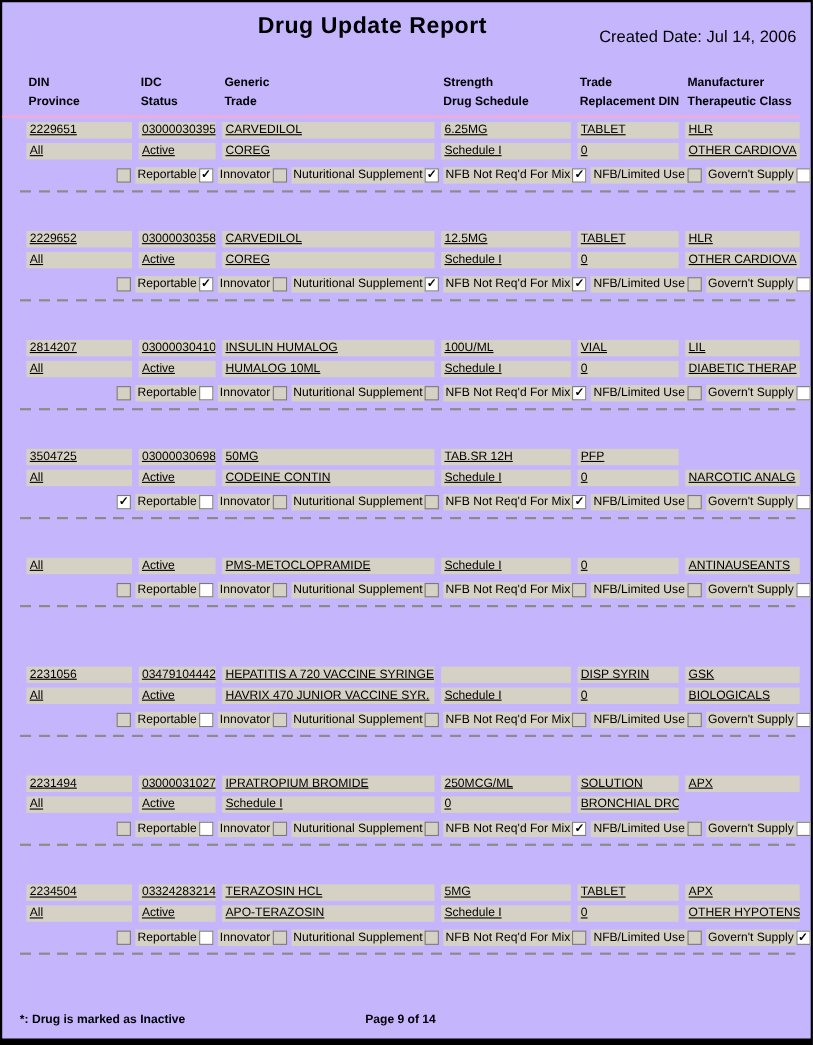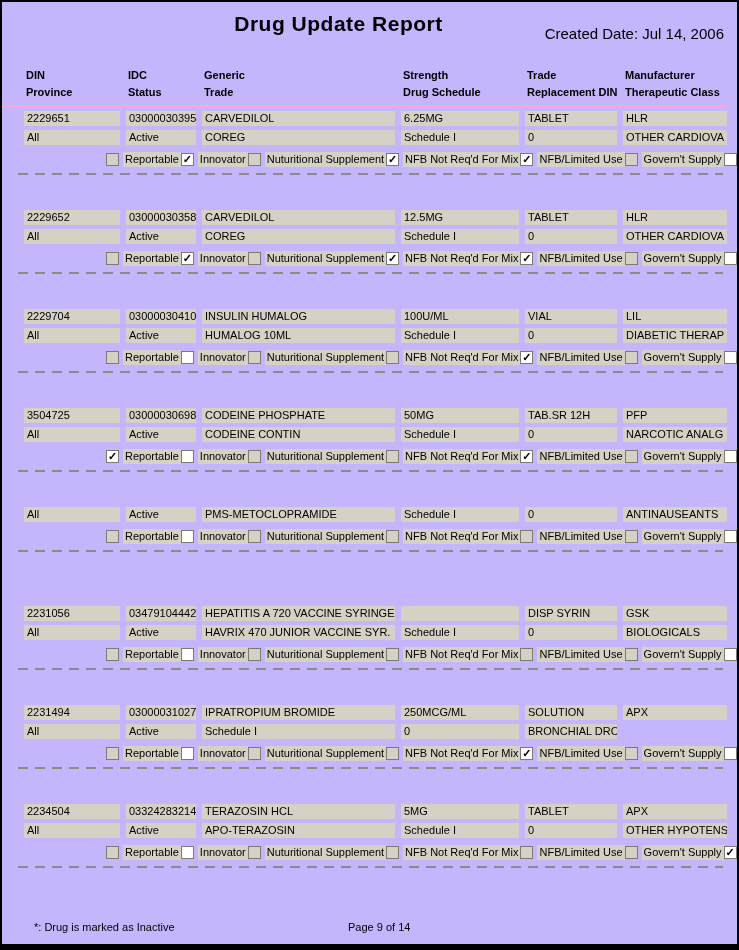--- a/index.html
+++ b/index.html
@@ -19,21 +19,21 @@
   
   .grid-cols {
     display:grid; grid-template-columns:96px 70px 193px 118px 92px 104px;
     column-gap:6px; margin-left:22px; width:703px;
   }
   .colhead { margin-bottom:0; border-bottom:2px solid #f9a8d4; padding-bottom:3px; width:725px; }
   .colhead .grid-cols { margin-bottom:3px; }
   .colhead-cell { font-size:11px; font-weight:bold; padding-left:2px; height:14px; line-height:14px; white-space:nowrap; overflow:hidden; }
   
   .record { height:99px; padding-top:4px; }
-  .frow { margin-bottom:4px; }
+  .frow { margin-bottom:4px;text-decoration:underline; }
   .fld {
     background:var(--field-bg); height:15px; line-height:15px; font-size:11px;
     padding:0 3px; white-space:nowrap; overflow:hidden;
   }
   
   .cbrow {
     display:flex; justify-content:space-between; align-items:center;
     margin:6px 14px 0 104px; height:16px;
   }
   .cbitem { display:flex; align-items:center; gap:4px; }
@@ -46,21 +46,21 @@
   .cb.checked { background:#fff; }
   .cblabel {
     font-size:11px; background:var(--field-bg); padding:0 2px; height:15px;
     line-height:15px; white-space:nowrap;
   }
   .dashline {
     height:2px; margin:6px 14px 0 16px;
     background:repeating-linear-gradient(90deg, var(--dash) 0 10px, transparent 10px 17px);
   }
   
-  .footer { position:absolute; left:16px; right:0; bottom:8px; height:15px; font-size:11px; }
+  .footer { position:absolute; left:0; right:0; bottom:8px; height:15px; font-size:11px;font-weight:bold; }
   .footnote { position:absolute; left:16px; }
   .page-number { position:absolute; left:330px; }
 </style>
 </head>
 <body>
 
 <div class="page">
 
   <div class="report-header">
     <div class="report-title">Drug Update Report</div>
@@ -182,21 +182,21 @@
         <span class="cbitem">
           <span class="cb plain"></span>
 
         </span>
       </div>
       <div class="dashline"></div>
     </div>
 
     <div class="record">
       <div class="grid-cols frow">
-        <div class="fld">2229704</div>
+        <div class="fld">2814207</div>
         <div class="fld">03000030410</div>
         <div class="fld">INSULIN HUMALOG</div>
         <div class="fld">100U/ML</div>
         <div class="fld">VIAL</div>
         <div class="fld">LIL</div>
       </div>
       <div class="grid-cols frow">
         <div class="fld">All</div>
         <div class="fld">Active</div>
         <div class="fld">HUMALOG 10ML</div>
@@ -234,21 +234,20 @@
 
         </span>
       </div>
       <div class="dashline"></div>
     </div>
 
     <div class="record">
       <div class="grid-cols frow">
         <div class="fld">3504725</div>
         <div class="fld">03000030698</div>
-        <div class="fld">CODEINE PHOSPHATE</div>
         <div class="fld">50MG</div>
         <div class="fld">TAB.SR 12H</div>
         <div class="fld">PFP</div>
       </div>
       <div class="grid-cols frow">
         <div class="fld">All</div>
         <div class="fld">Active</div>
         <div class="fld">CODEINE CONTIN</div>
         <div class="fld">Schedule I</div>
         <div class="fld">0</div>

